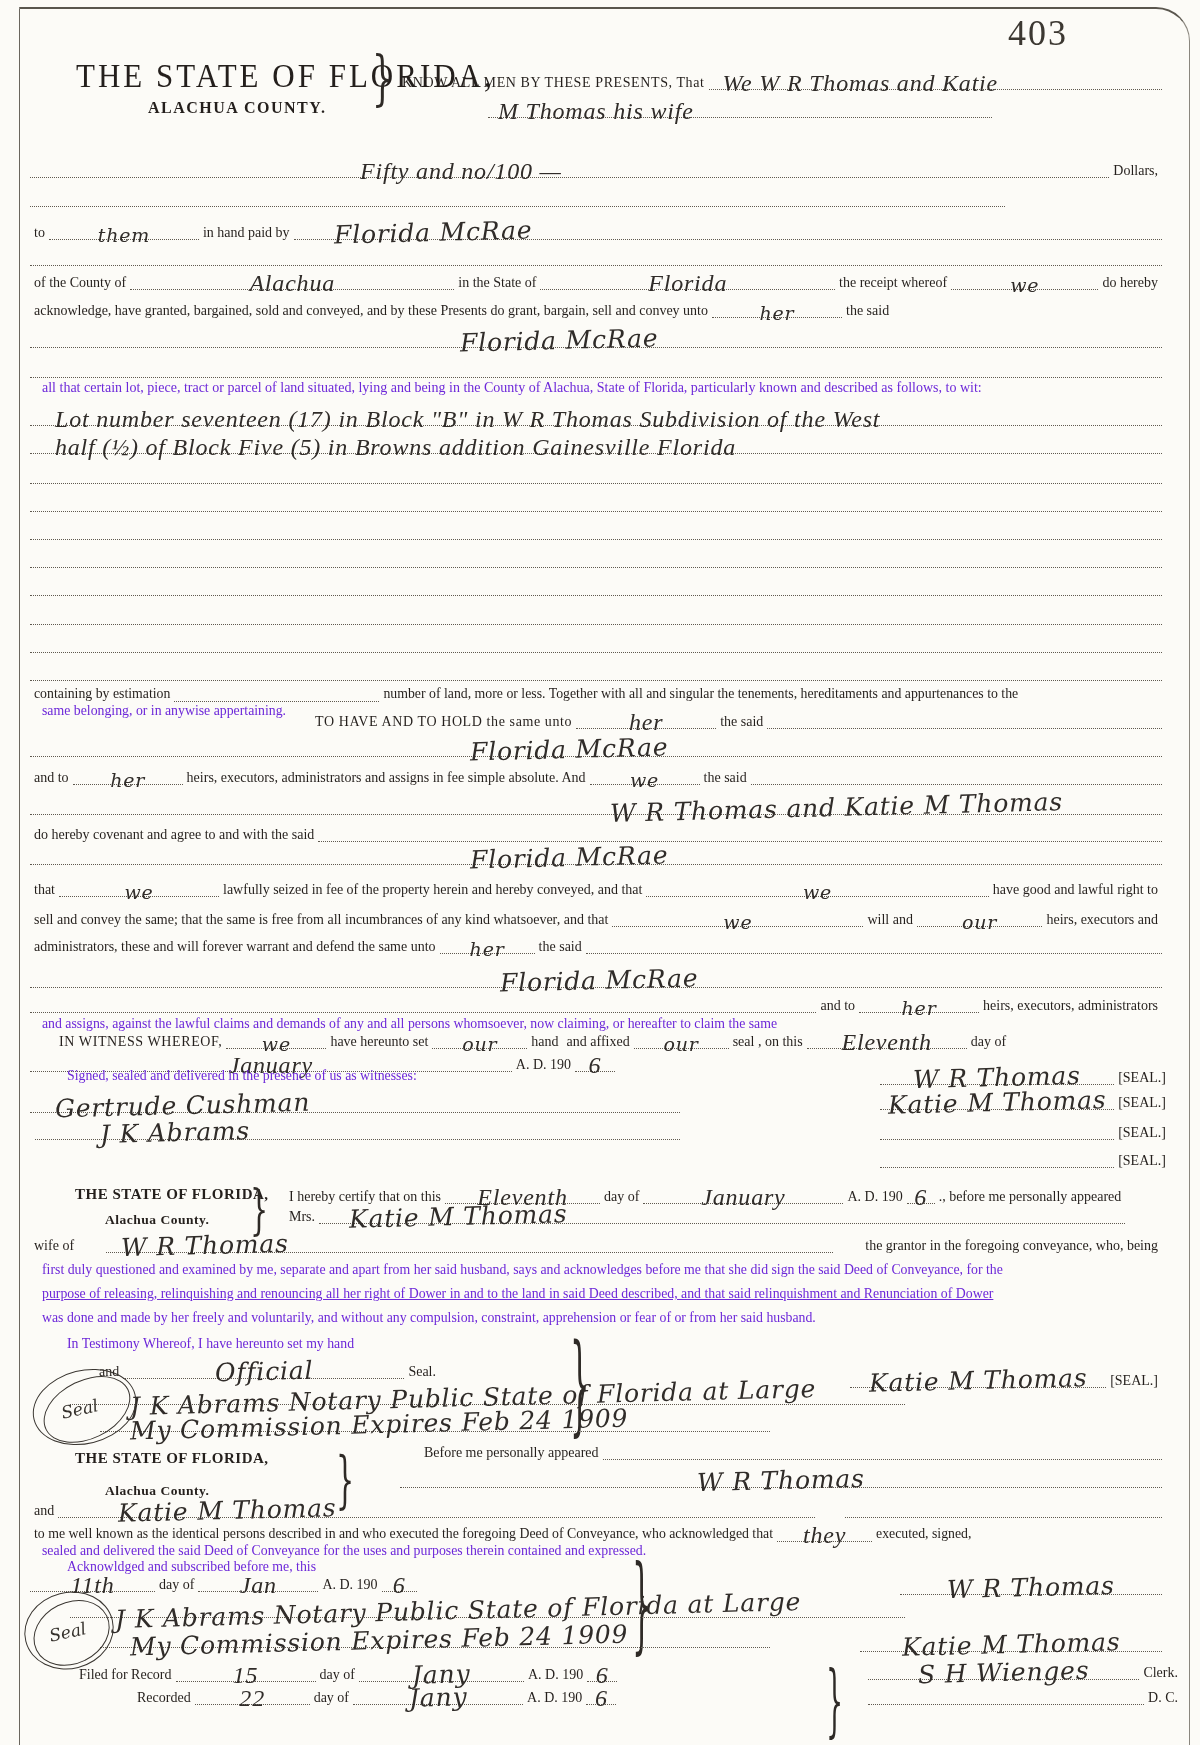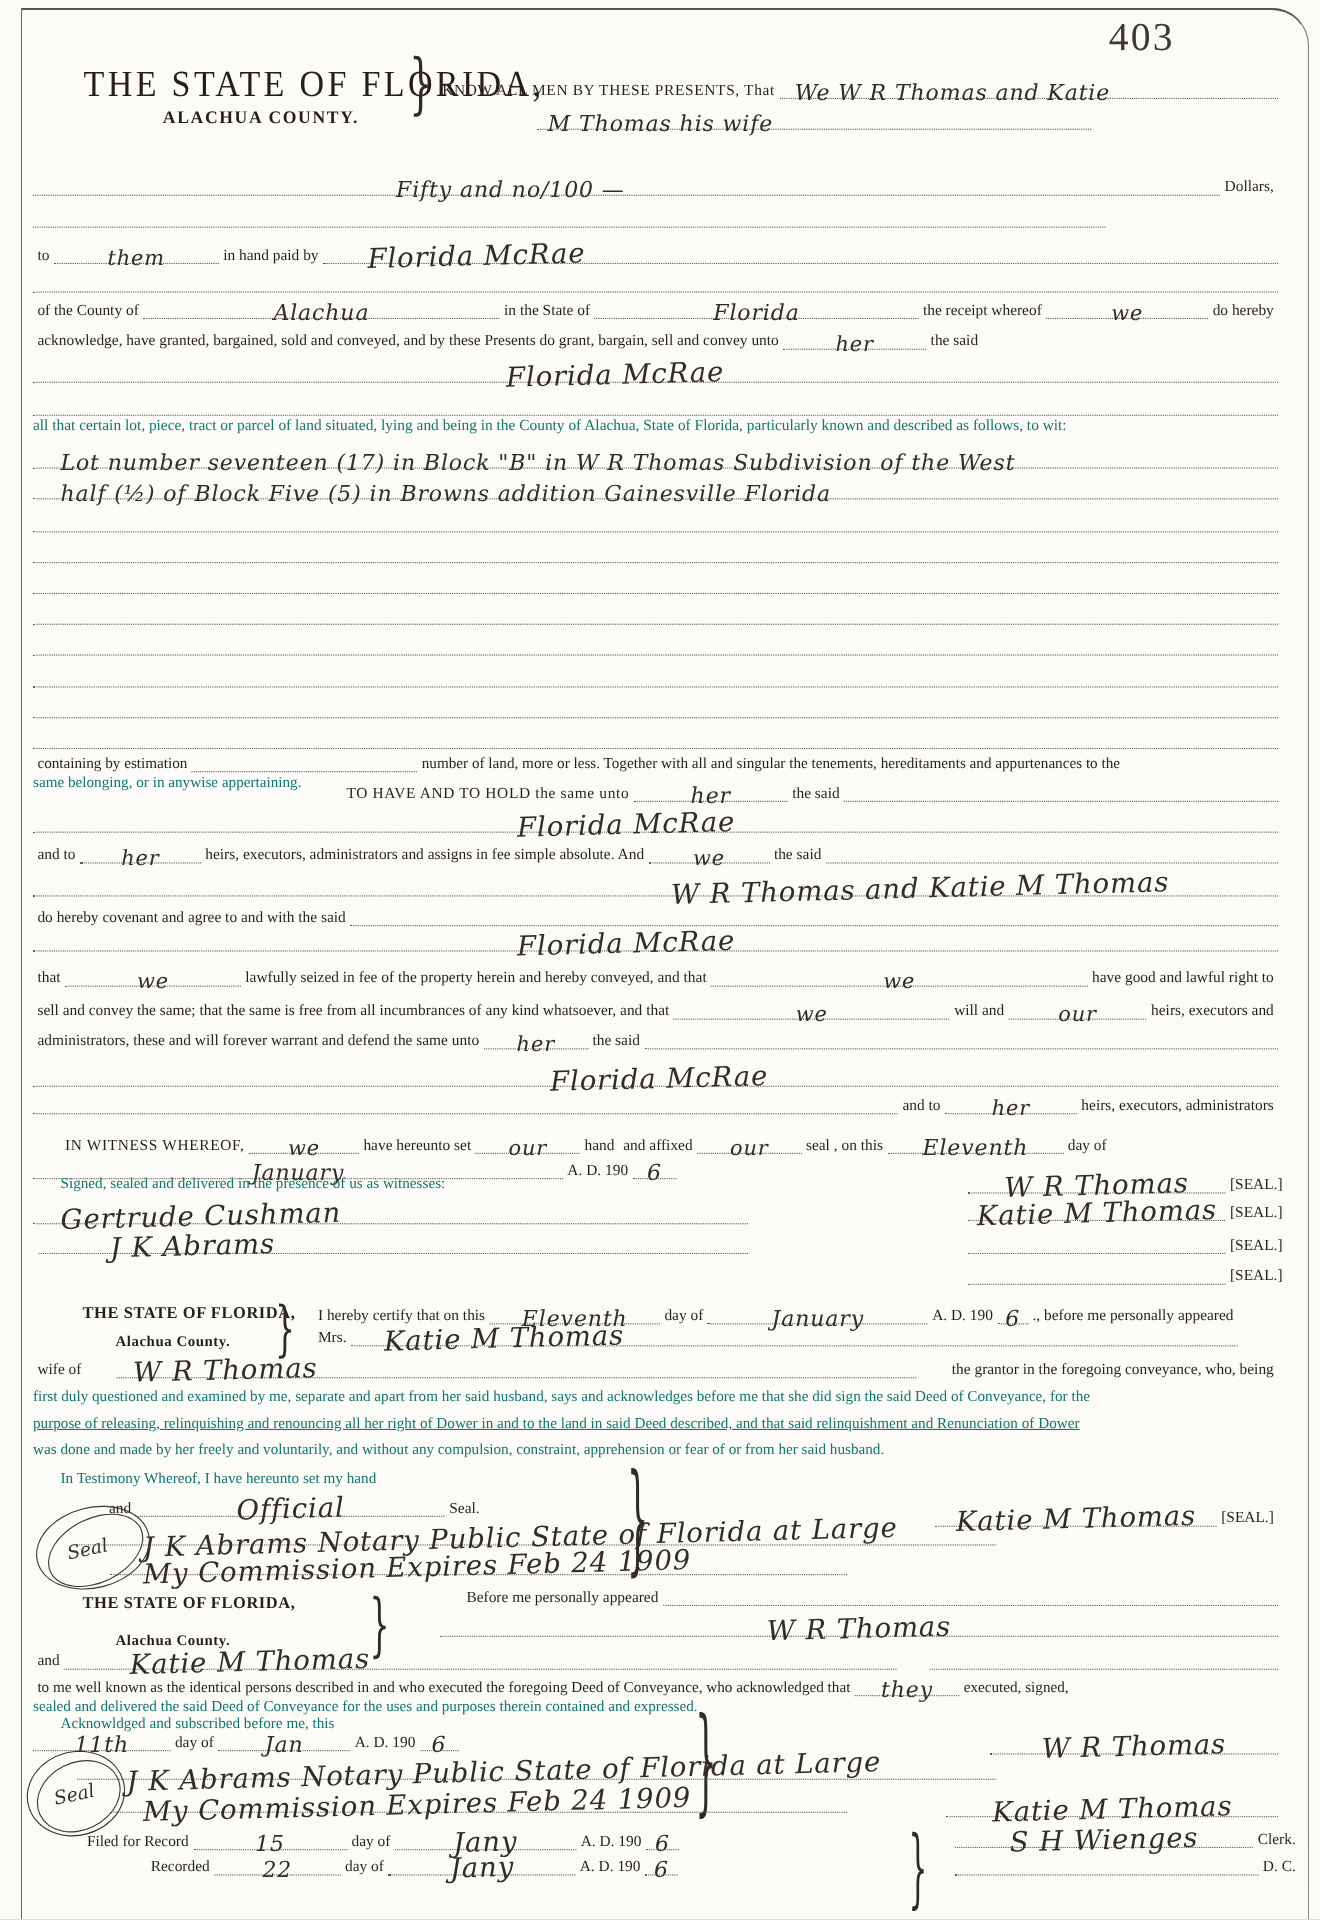--- a/index.html
+++ b/index.html
@@ -30,28 +30,28 @@
   .line { position:absolute; display:flex; align-items:flex-end; }
   .fill {
     flex:1 1 auto; min-width:0;
     border-bottom:1.4px dotted #5f594f;
     display:flex; align-items:flex-end; justify-content:center;
     overflow:visible;
   }
   .fill.start { justify-content:flex-start; }
   .p { flex:0 0 auto; font-size:14px; line-height:1.08; white-space:nowrap; padding:0 4px; color:#241f1c; }
   .p.caps { letter-spacing:0.6px; }
-  .plain { position:absolute; font-size:13.8px; white-space:nowrap; color:#0f766e; }
+  .plain { position:absolute; font-size:13.8px; white-space:nowrap; color:#6d28d9;margin-left:12px; }
   .hw {
     font-family:"DejaVu Serif", serif; font-style:italic;
     color:#302c29; white-space:nowrap; line-height:0.85;
     letter-spacing:0.8px; margin-bottom:-4px;
   }
   .hw-s { font-size:19px; }
-  .hw-m { font-size:20px; }
+  .hw-m { font-size:24px;font-family:Liberation Serif, serif; }
   .hw-l { font-size:25px; transform:rotate(-1.5deg); }
   .brace { position:absolute; font-family:"DejaVu Serif", serif; color:#2e2a26; transform-origin:center; line-height:1; }
   .sealwrap { position:absolute; }
   .sealwrap .e1, .sealwrap .e2 {
     position:absolute; border:1.6px solid #3a3631; border-radius:50%;
   }
   .sealwrap .e1 { left:0; top:6px; width:92%; height:78%; transform:rotate(-14deg); }
   .sealwrap .e2 { left:8%; top:16px; width:80%; height:62%; transform:rotate(-26deg); }
   .sealwrap .seal-word {
     position:absolute; left:26%; top:38%;
@@ -255,20 +255,21 @@
       </span>
   </div>
   <div class="line" style="left:30px; right:38px; top:987px; height:26px;">
     <span class="fill"></span>
     <span class="p">and to</span>
     <span class="fill" style="flex:0 0 120px;">
         <span class="hw hw-s">her</span>
       </span>
     <span class="p">heirs, executors, administrators</span>
   </div>
+  <div class="plain" style="left:30px; top:1016px;">and assigns, against the lawful claims and demands of any and all persons whomsoever, now claiming, or hereafter to claim the same</div>
 
   <div class="line" style="left:55px; right:45px; top:1023px; height:26px;">
     <span class="p caps">IN WITNESS WHEREOF,</span>
     <span class="fill" style="flex:0 0 100px;">
         <span class="hw hw-s">we</span>
       </span>
     <span class="p">have hereunto set</span>
     <span class="fill" style="flex:0 0 95px;">
         <span class="hw hw-s">our</span>
       </span>

